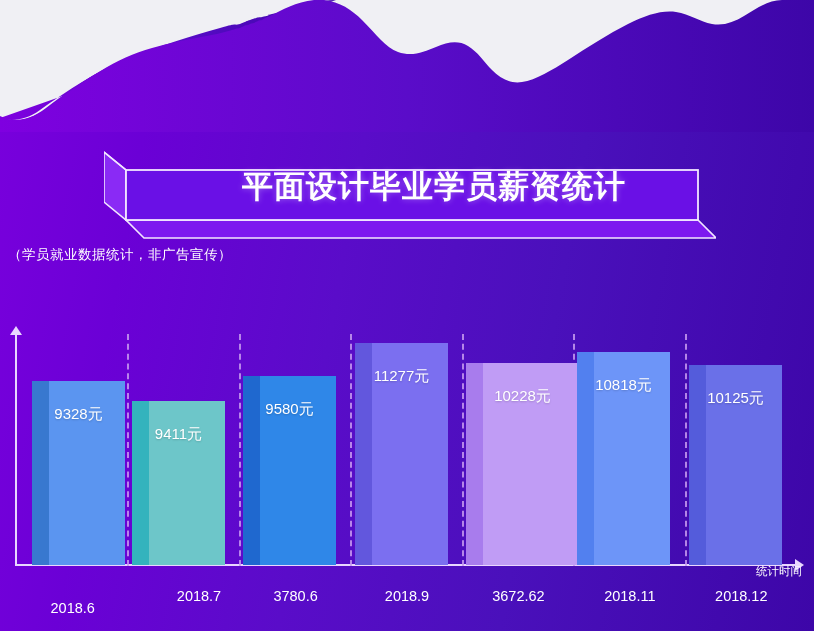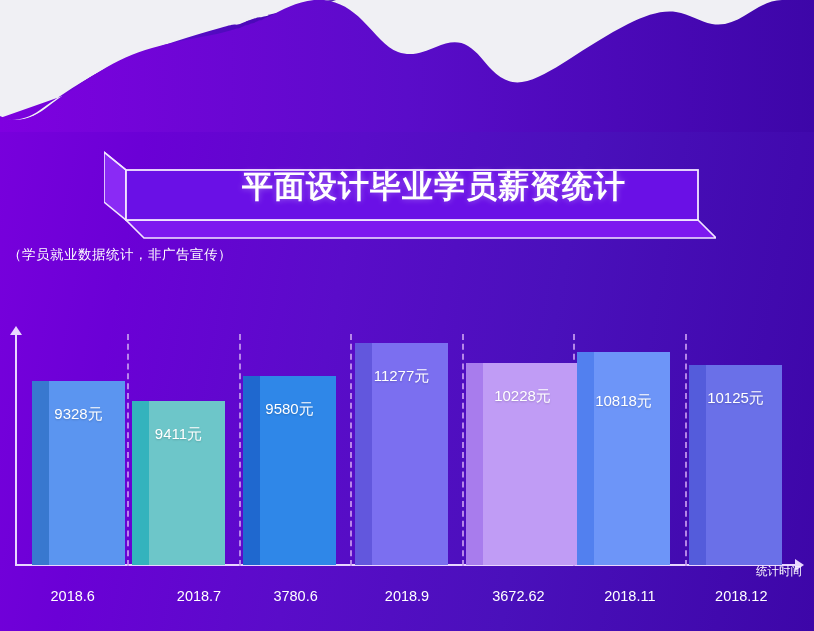--- a/index.html
+++ b/index.html
@@ -175,33 +175,33 @@
         <div class="bar" style="left: 355px; width: 93px; height: 222px; bottom: 10px; background: rgb(123, 111, 240);">
           <div class="edge" style="width: 17px; background: rgb(98, 87, 221);"></div>
           <div class="val" style="top: 24px;">11277元</div>
         </div>
         <div class="bar" style="left: 466px; width: 113px; height: 202px; bottom: 10px; background: rgb(192, 156, 245);">
           <div class="edge" style="width: 17px; background: rgb(168, 124, 237);"></div>
           <div class="val" style="top: 24px;">10228元</div>
         </div>
         <div class="bar" style="left: 577px; width: 93px; height: 213px; bottom: 10px; background: rgb(109, 149, 248);">
           <div class="edge" style="width: 17px; background: rgb(82, 128, 239);"></div>
-          <div class="val" style="top: 40px;">10818元</div>
+          <div class="val" style="top: 24px;">10818元</div>
         </div>
         <div class="bar" style="left: 689px; width: 93px; height: 200px; bottom: 10px; background: rgb(106, 112, 232);">
           <div class="edge" style="width: 17px; background: rgb(84, 92, 219);"></div>
           <div class="val" style="top: 24px;">10125元</div>
         </div>
       </div>
   </div>
 
   <div id="xlabel">统计时间</div>
 
   <div id="ticks">
-      <div class="tick" style="left: 12.7143px; width: 120px;">2018.6</div>
+      <div class="tick" style="left: 12.7143px; width: 120px; margin-top: 12px;">2018.6</div>
       <div class="tick" style="left: 139px; width: 120px;">2018.7</div>
       <div class="tick" style="left: 235.571px; width: 120px;">3780.6</div>
       <div class="tick" style="left: 347px; width: 120px;">2018.9</div>
       <div class="tick" style="left: 458.429px; width: 120px;">3672.62</div>
       <div class="tick" style="left: 569.857px; width: 120px;">2018.11</div>
       <div class="tick" style="left: 681.286px; width: 120px;">2018.12</div>
     </div>
 
 </div>
 

